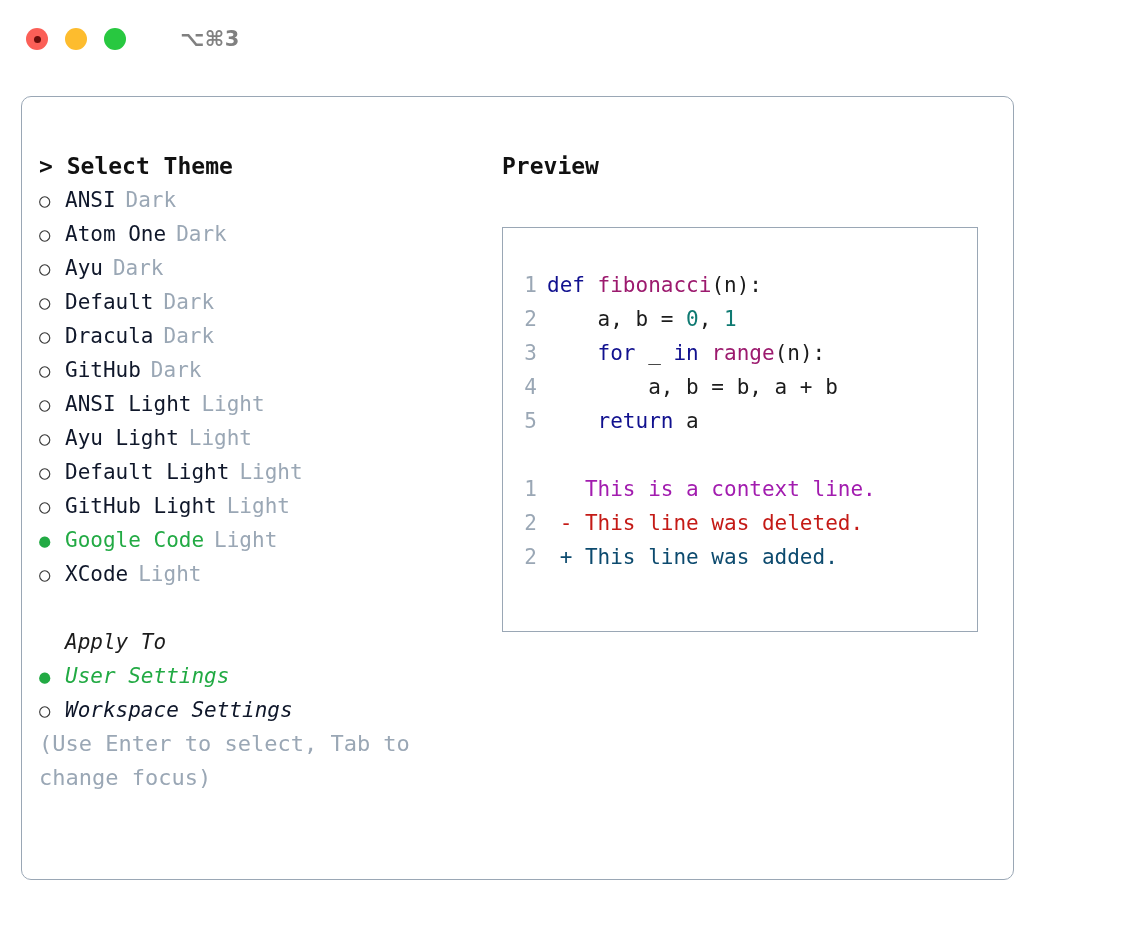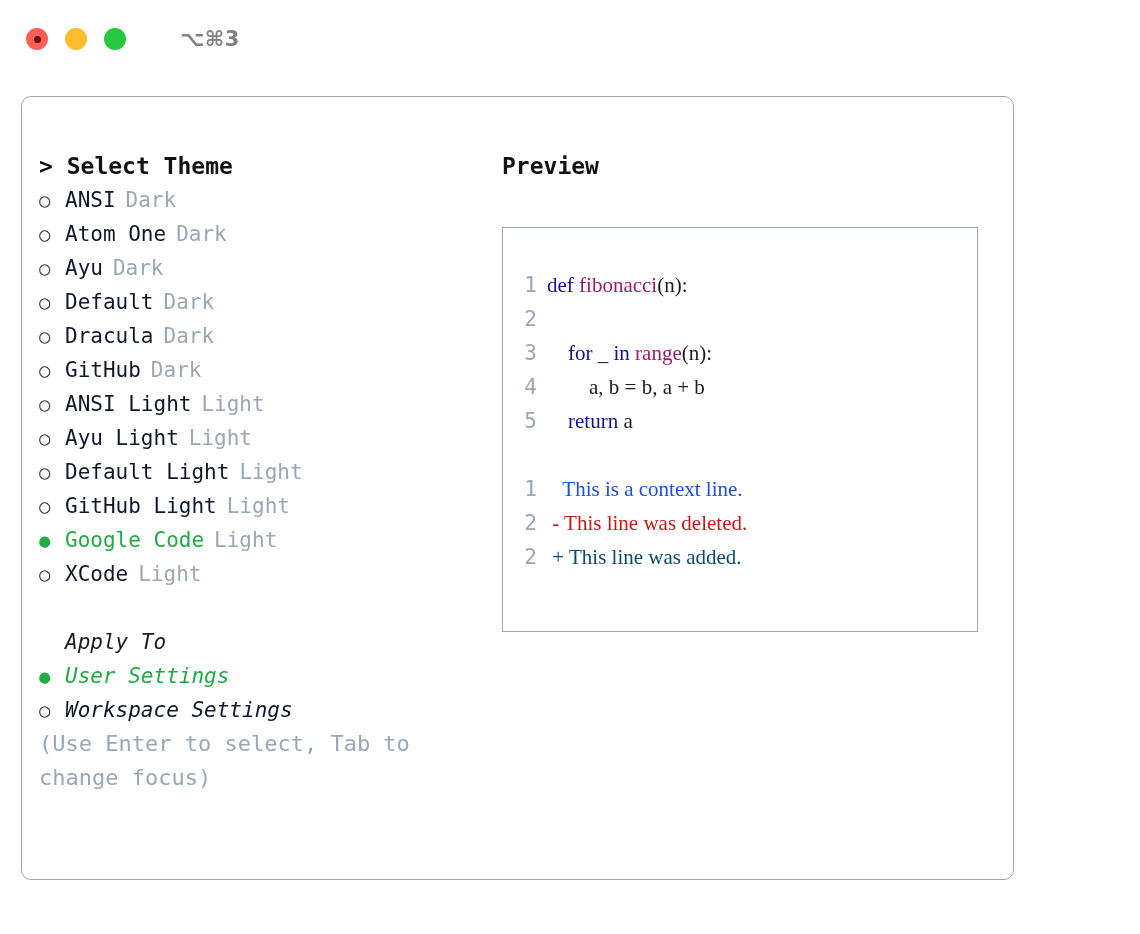--- a/index.html
+++ b/index.html
@@ -176,29 +176,29 @@
     white-space: pre;
   }
   .ln {
     width: 44px;
     flex: 0 0 44px;
     text-align: right;
     color: #9aa7b5;
     padding-right: 10px;
     box-sizing: border-box;
   }
-  .code-text { white-space: pre; font-family: Liberation Serif, serif; }
+  .code-text { white-space: pre; }
 
   .tok-kw  { color: #11118f; }
   .tok-fn  { color: #9c1a6e; }
   .tok-num { color: #0f7a72; }
   .tok-pl  { color: #1c1c1c; }
 
   .diff-gap { height: 34px; }
-  .diff-ctx { color: #1d4ed8; }
+  .diff-ctx { color: #a21caf; }
   .diff-del { color: #c41a16; }
   .diff-add { color: #0c4a6e; }
 </style>
 </head>
 <body>
 
 <div class="window">
 
   <div class="titlebar">
     <div class="lights">
@@ -239,21 +239,21 @@
         </div>
 
         <div class="hint">(Use Enter to select, Tab to change focus)</div>
       </div>
 
       <div class="right-col">
         <div class="preview-title">Preview</div>
         <div class="preview-box">
           <div id="code-block">
               <div class="code-line"><span class="ln">1</span><span class="code-text"><span class="tok-kw">def </span><span class="tok-fn">fibonacci</span><span class="tok-pl">(n):</span></span></div>
-              <div class="code-line"><span class="ln">2</span></div>
+              <div class="code-line"><span class="ln">2</span><span class="code-text"><span class="tok-pl">    a, b = </span><span class="tok-num">0</span><span class="tok-pl">, </span><span class="tok-num">1</span></span></div>
               <div class="code-line"><span class="ln">3</span><span class="code-text"><span class="tok-pl">    </span><span class="tok-kw">for</span><span class="tok-pl"> _ </span><span class="tok-kw">in</span><span class="tok-pl"> </span><span class="tok-fn">range</span><span class="tok-pl">(n):</span></span></div>
               <div class="code-line"><span class="ln">4</span><span class="code-text"><span class="tok-pl">        a, b = b, a + b</span></span></div>
               <div class="code-line"><span class="ln">5</span><span class="code-text"><span class="tok-pl">    </span><span class="tok-kw">return</span><span class="tok-pl"> a</span></span></div>
             </div>
           <div class="diff-gap"></div>
           <div id="diff-block">
               <div class="code-line"><span class="ln">1</span><span class="code-text diff-ctx">   This is a context line.</span></div>
               <div class="code-line"><span class="ln">2</span><span class="code-text diff-del"> - This line was deleted.</span></div>
               <div class="code-line"><span class="ln">2</span><span class="code-text diff-add"> + This line was added.</span></div>
             </div>

